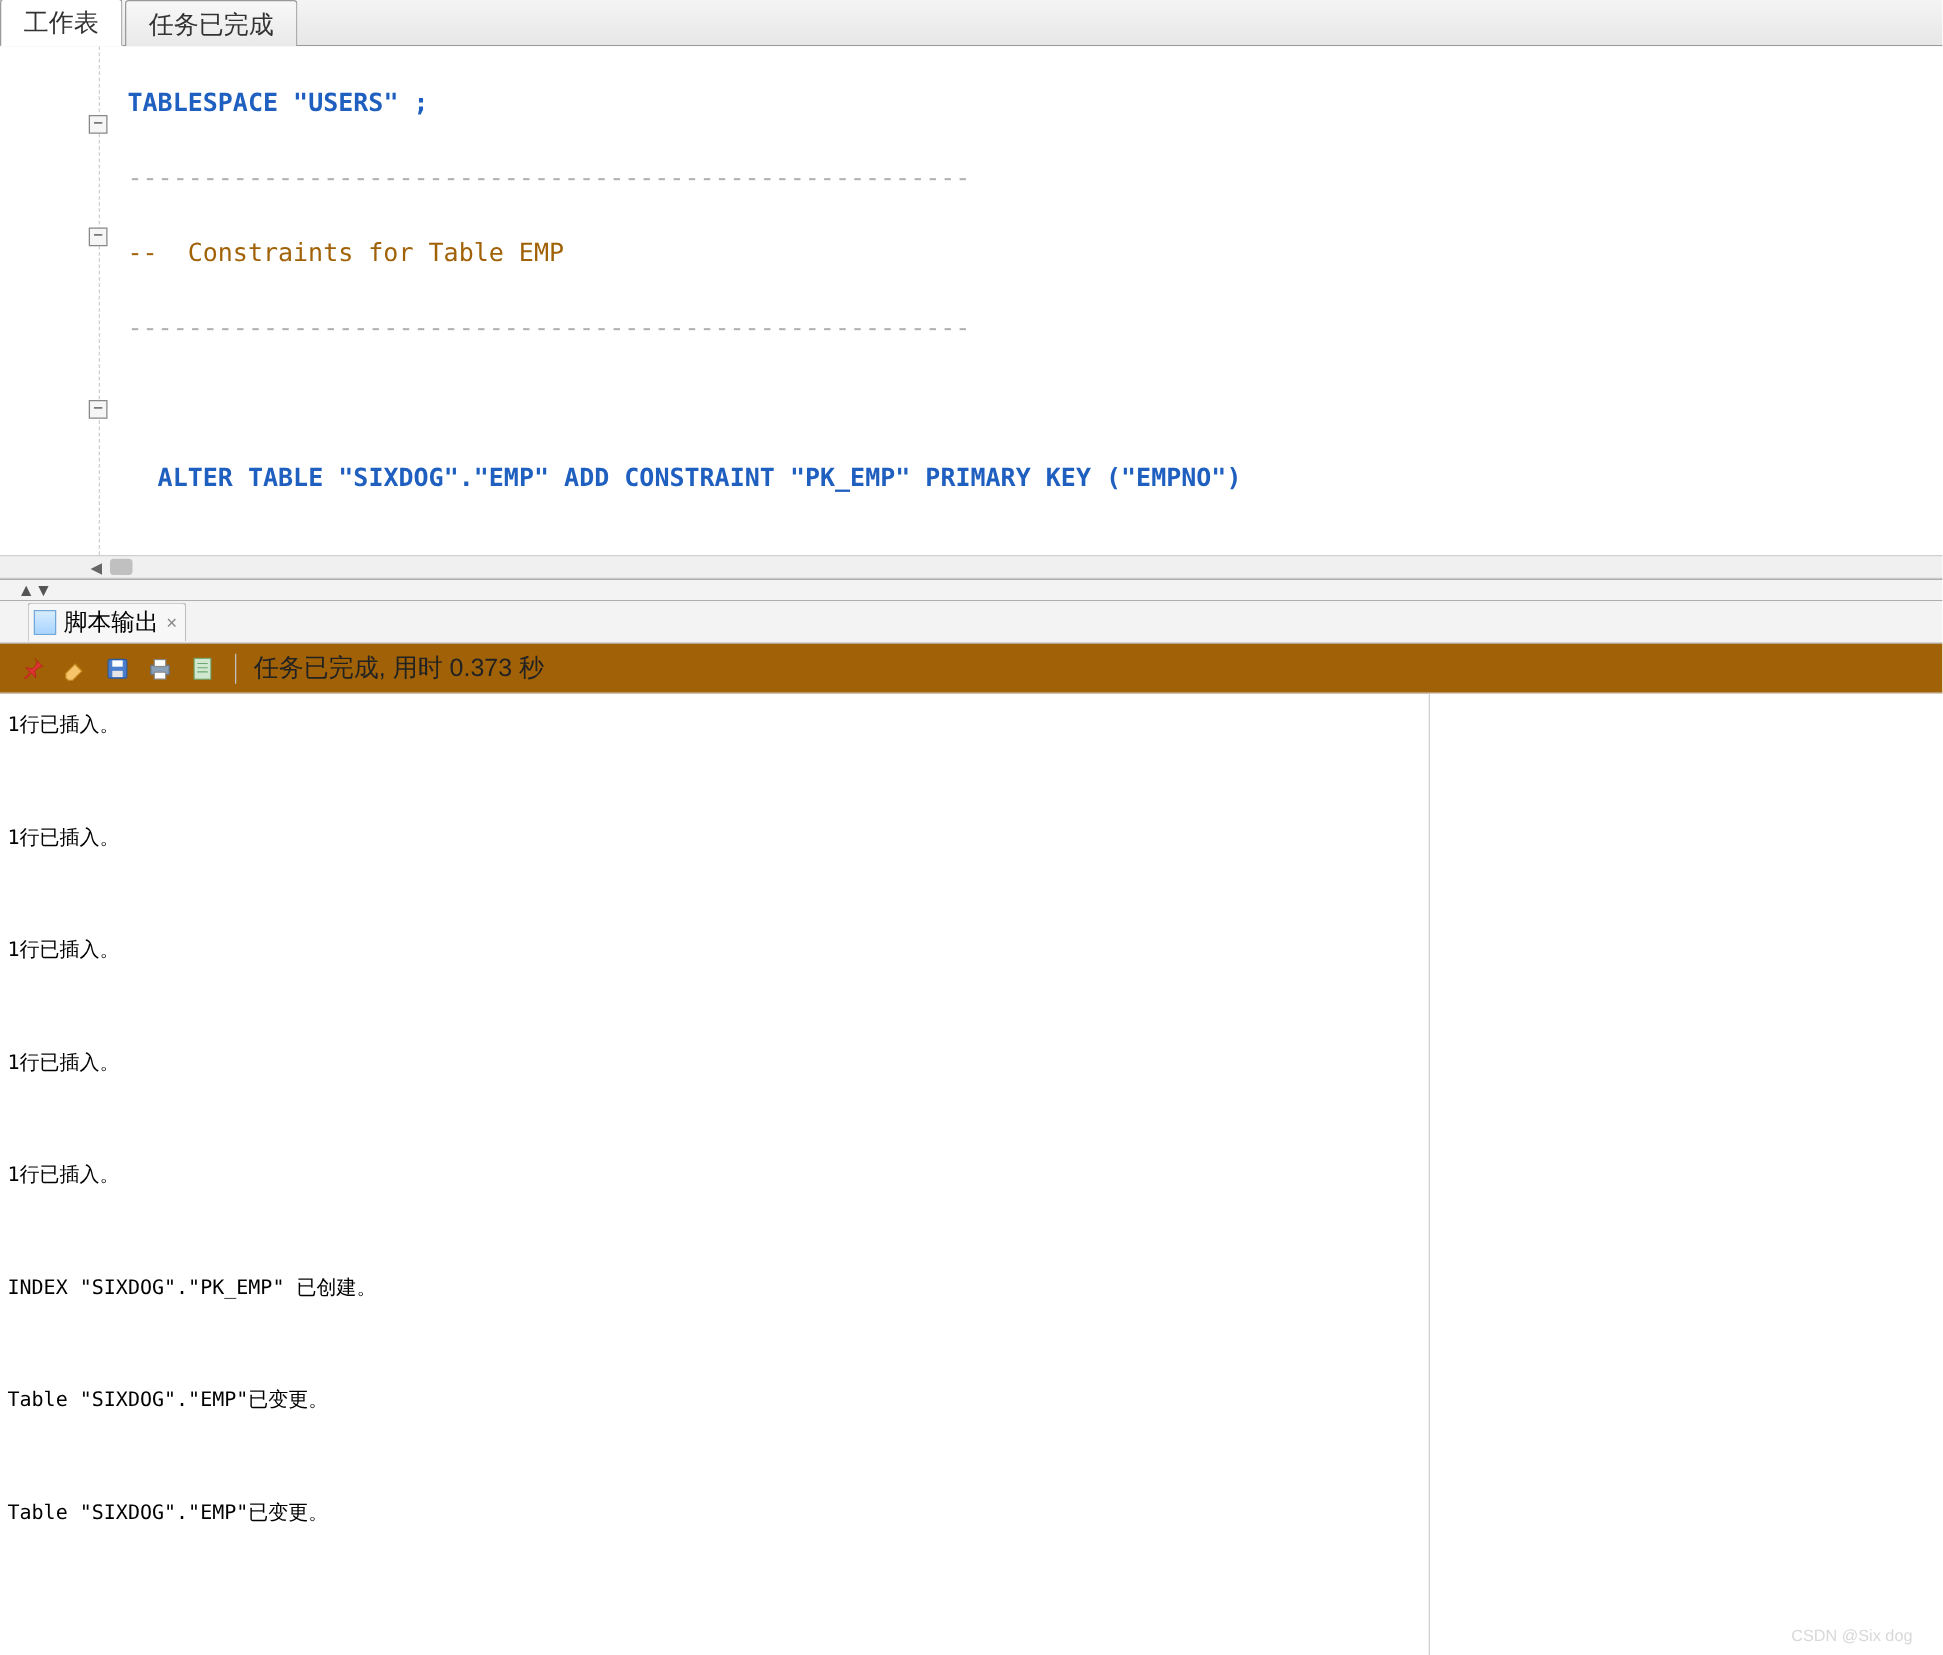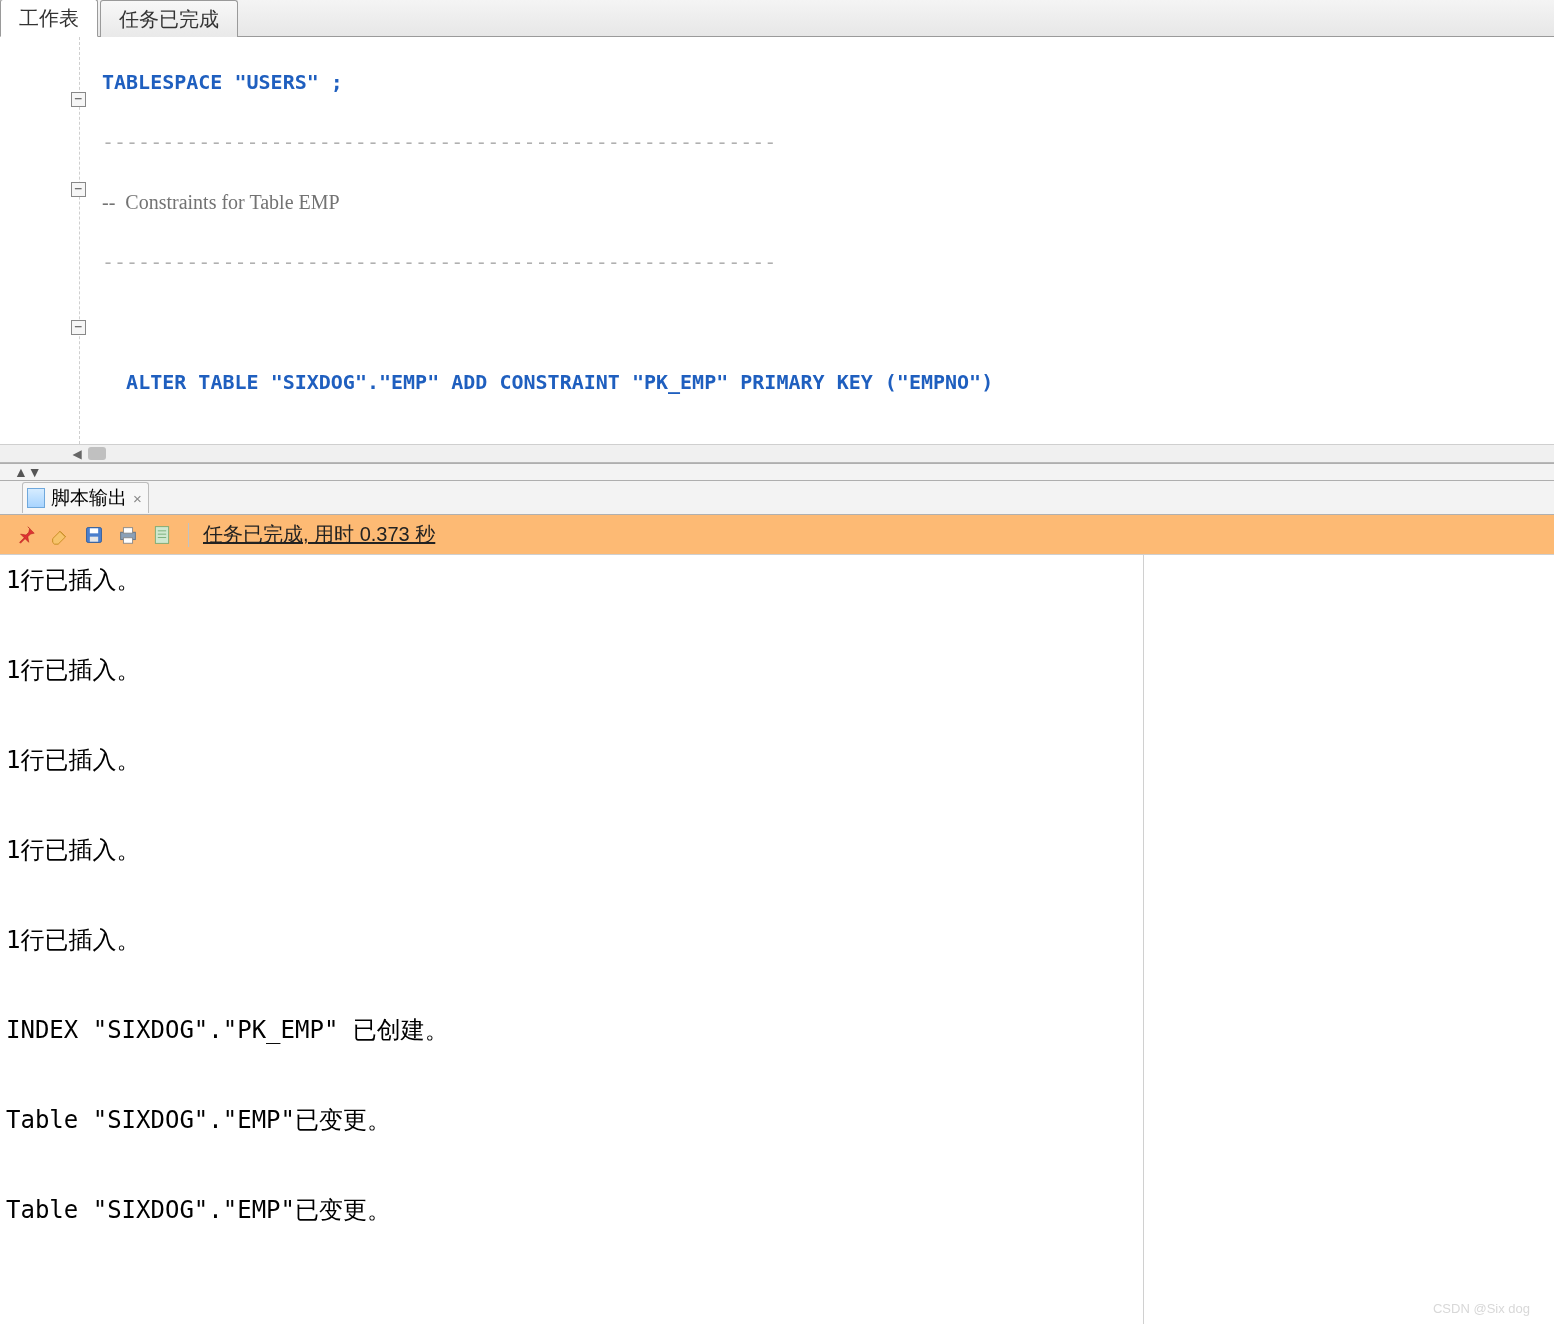--- a/index.html
+++ b/index.html
@@ -78,21 +78,21 @@
     bottom: 0;
     border-left: 1px dashed #cfcfcf;
   }
   .code-area {
     flex: 1;
     overflow: hidden;
   }
   .code-line { height: 30px; }
   .kw   { color: #1f5fbf; font-weight: bold; }
   .str  { color: #1f5fbf; font-weight: bold; }
-  .cmt  { color: #737373; font-family: Liberation Serif, serif; }
+  .cmt  { color: #a16207; }
   .plain{ color: #1f5fbf; font-weight: bold; }
   .dash-line {
     color: #b0b0b0;
     letter-spacing: 0px;
     font-family: monospace;
   }
   .editor-scroll-h {
     height: 18px;
     background: #f0f0f0;
     border-top: 1px solid #cfcfcf;
@@ -158,46 +158,45 @@
     font-size: 15px;
     cursor: pointer;
   }
   
   .out-toolbar {
     height: 40px;
     display: flex;
     align-items: center;
     gap: 10px;
     padding: 4px 14px;
-    background: #fdba74;
+    background: #a16207;
     border-bottom: 1px solid #cfcfcf;
     font-size: 20px;
     color: #222;
-    text-decoration: underline;
   }
   .tool-icon {
     width: 24px; height: 24px;
     display: flex; align-items: center; justify-content: center;
     cursor: pointer;
   }
   .tool-sep {
     width: 1px; height: 24px;
     background: #c2c2c2;
     margin: 0 4px;
   }
   
   .out-body-wrap {
     display: flex;
     height: calc(1324px - 37px - 426px - 18px - 34px - 40px);
   }
   .out-body {
     flex: 1;
     padding: 10px 4px 4px 6px;
     font-family: "Menlo", "Consolas", "SimSun", monospace;
-    font-size: 24px;
+    font-size: 16px;
     line-height: 30px;
     color: #000;
     white-space: pre;
     overflow: hidden;
     max-width: 1144px;
     border-right: 1px solid #d0d0d0;
   }
   .out-side {
     flex-shrink: 0;
     width: calc(1554px - 1144px);

